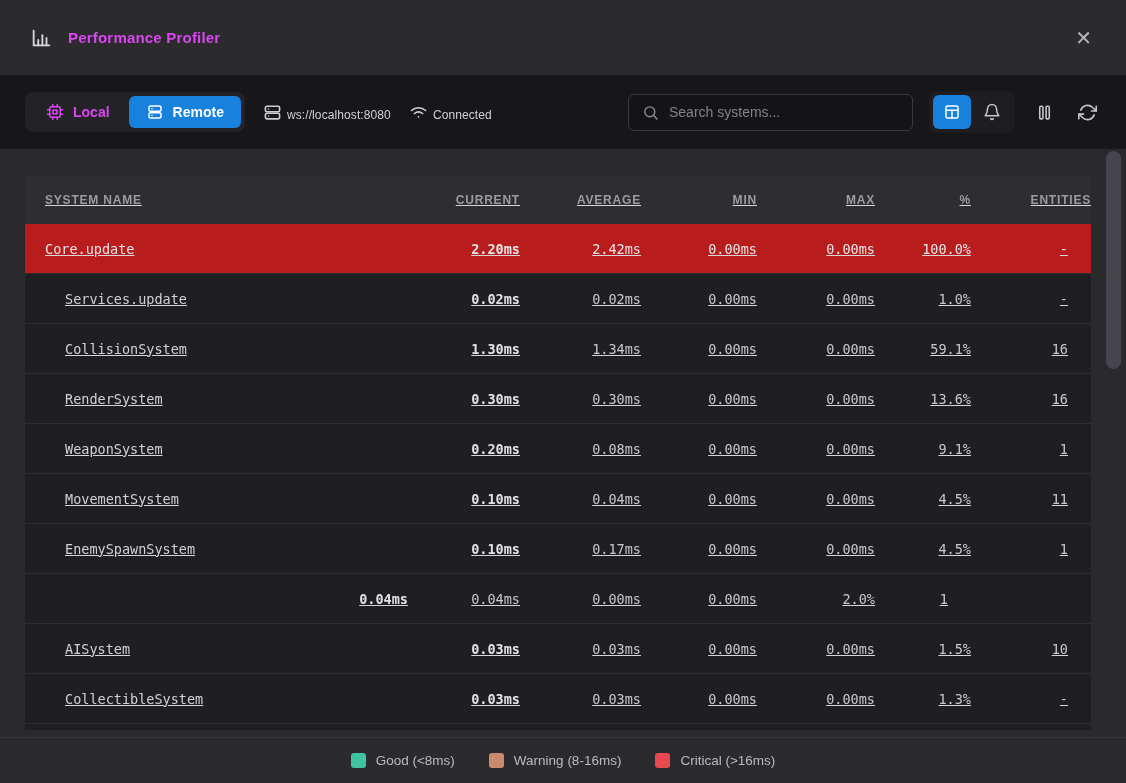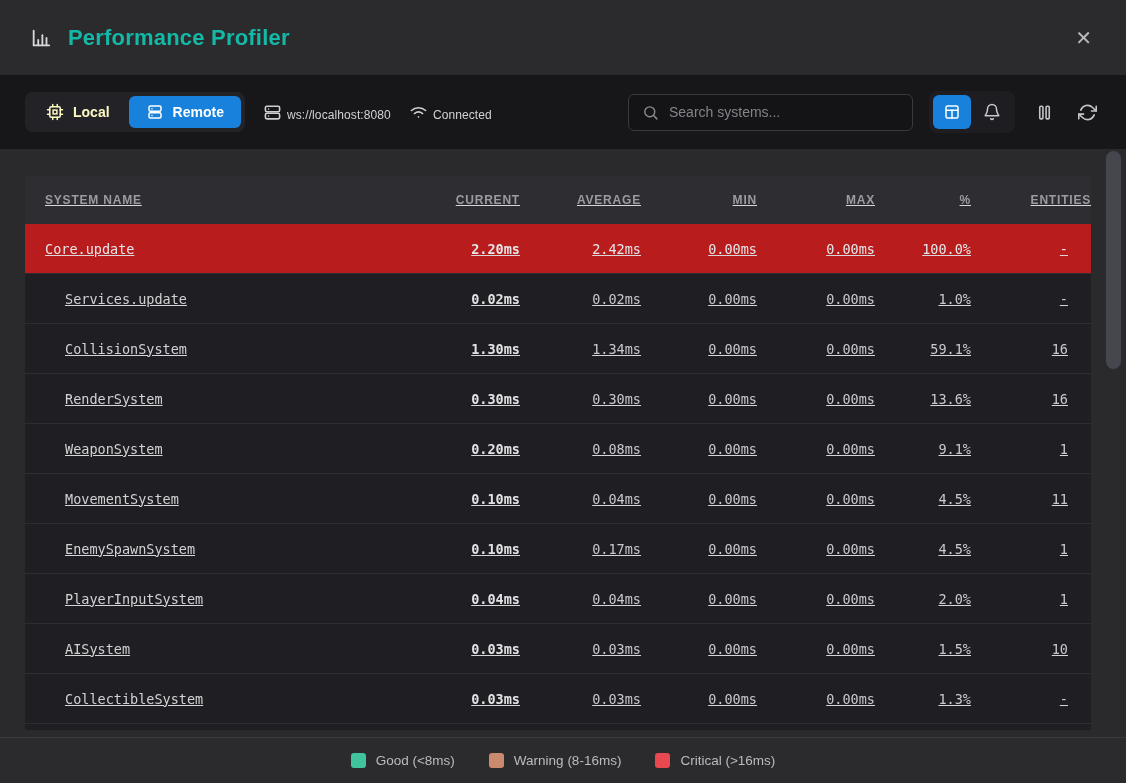--- a/index.html
+++ b/index.html
@@ -11,41 +11,41 @@
     display:flex; flex-direction:column;
   }
   svg { display:block; }
 
   
   .titlebar {
     height:75px; background:#2b2b2d; flex:0 0 auto;
     display:flex; align-items:center; padding:0 30px;
   }
   .title-icon { color:#d8d8da; margin-right:16px; }
-  .title-text { font-size:22px; font-weight:600; color:#14b8a6; letter-spacing:.2px; }
+  .title-text { font-size:15px; font-weight:600; color:#d946ef; letter-spacing:.2px; }
   .close-btn {
     margin-left:auto; color:#b9b9bd; font-size:20px; line-height:1;
     cursor:pointer; padding:4px; background:none; border:none;
     font-family:"Liberation Sans", sans-serif;
   }
 
   
   .toolbar-band {
     height:74px; background:#17171a; flex:0 0 auto;
     display:flex; align-items:center; padding:0 25px;
   }
   .toolbar-left { display:flex; align-items:center; gap:18px; }
   .toolbar-right { margin-left:auto; display:flex; align-items:center; gap:16px; }
 
   .toggle-group {
     display:flex; background:#232327; border-radius:8px; padding:4px; gap:2px;
   }
   .toggle-btn {
     display:flex; align-items:center; gap:9px; border:none; cursor:pointer;
-    background:transparent; color:#fef9c3; font-size:14px; font-weight:600;
+    background:transparent; color:#d946ef; font-size:14px; font-weight:600;
     padding:7px 17px; border-radius:6px;
     font-family:"Liberation Sans", sans-serif;
   }
   .toggle-btn.active { background:#1781db; color:#ffffff; }
 
   .conn-info { display:flex; align-items:flex-end; gap:5px; color:#d3d3d6; font-size:12px; }
   .conn-info .lbl { letter-spacing:.1px; }
   .conn-icon { color:#cfcfd3; }
 
   .search-box {
@@ -295,21 +295,20 @@
         <div class="trow child">
           <div class="cell-name">EnemySpawnSystem</div>
           <div class="cell current">0.10ms</div>
           <div class="cell">0.17ms</div>
           <div class="cell">0.00ms</div>
           <div class="cell">0.00ms</div>
           <div class="cell">4.5%</div>
           <div class="cell entities">1</div>
         </div>
         <div class="trow child">
-          <div class="cell-name">PlayerInputSystem</div>
           <div class="cell current">0.04ms</div>
           <div class="cell">0.04ms</div>
           <div class="cell">0.00ms</div>
           <div class="cell">0.00ms</div>
           <div class="cell">2.0%</div>
           <div class="cell entities">1</div>
         </div>
         <div class="trow child">
           <div class="cell-name">AISystem</div>
           <div class="cell current">0.03ms</div>

